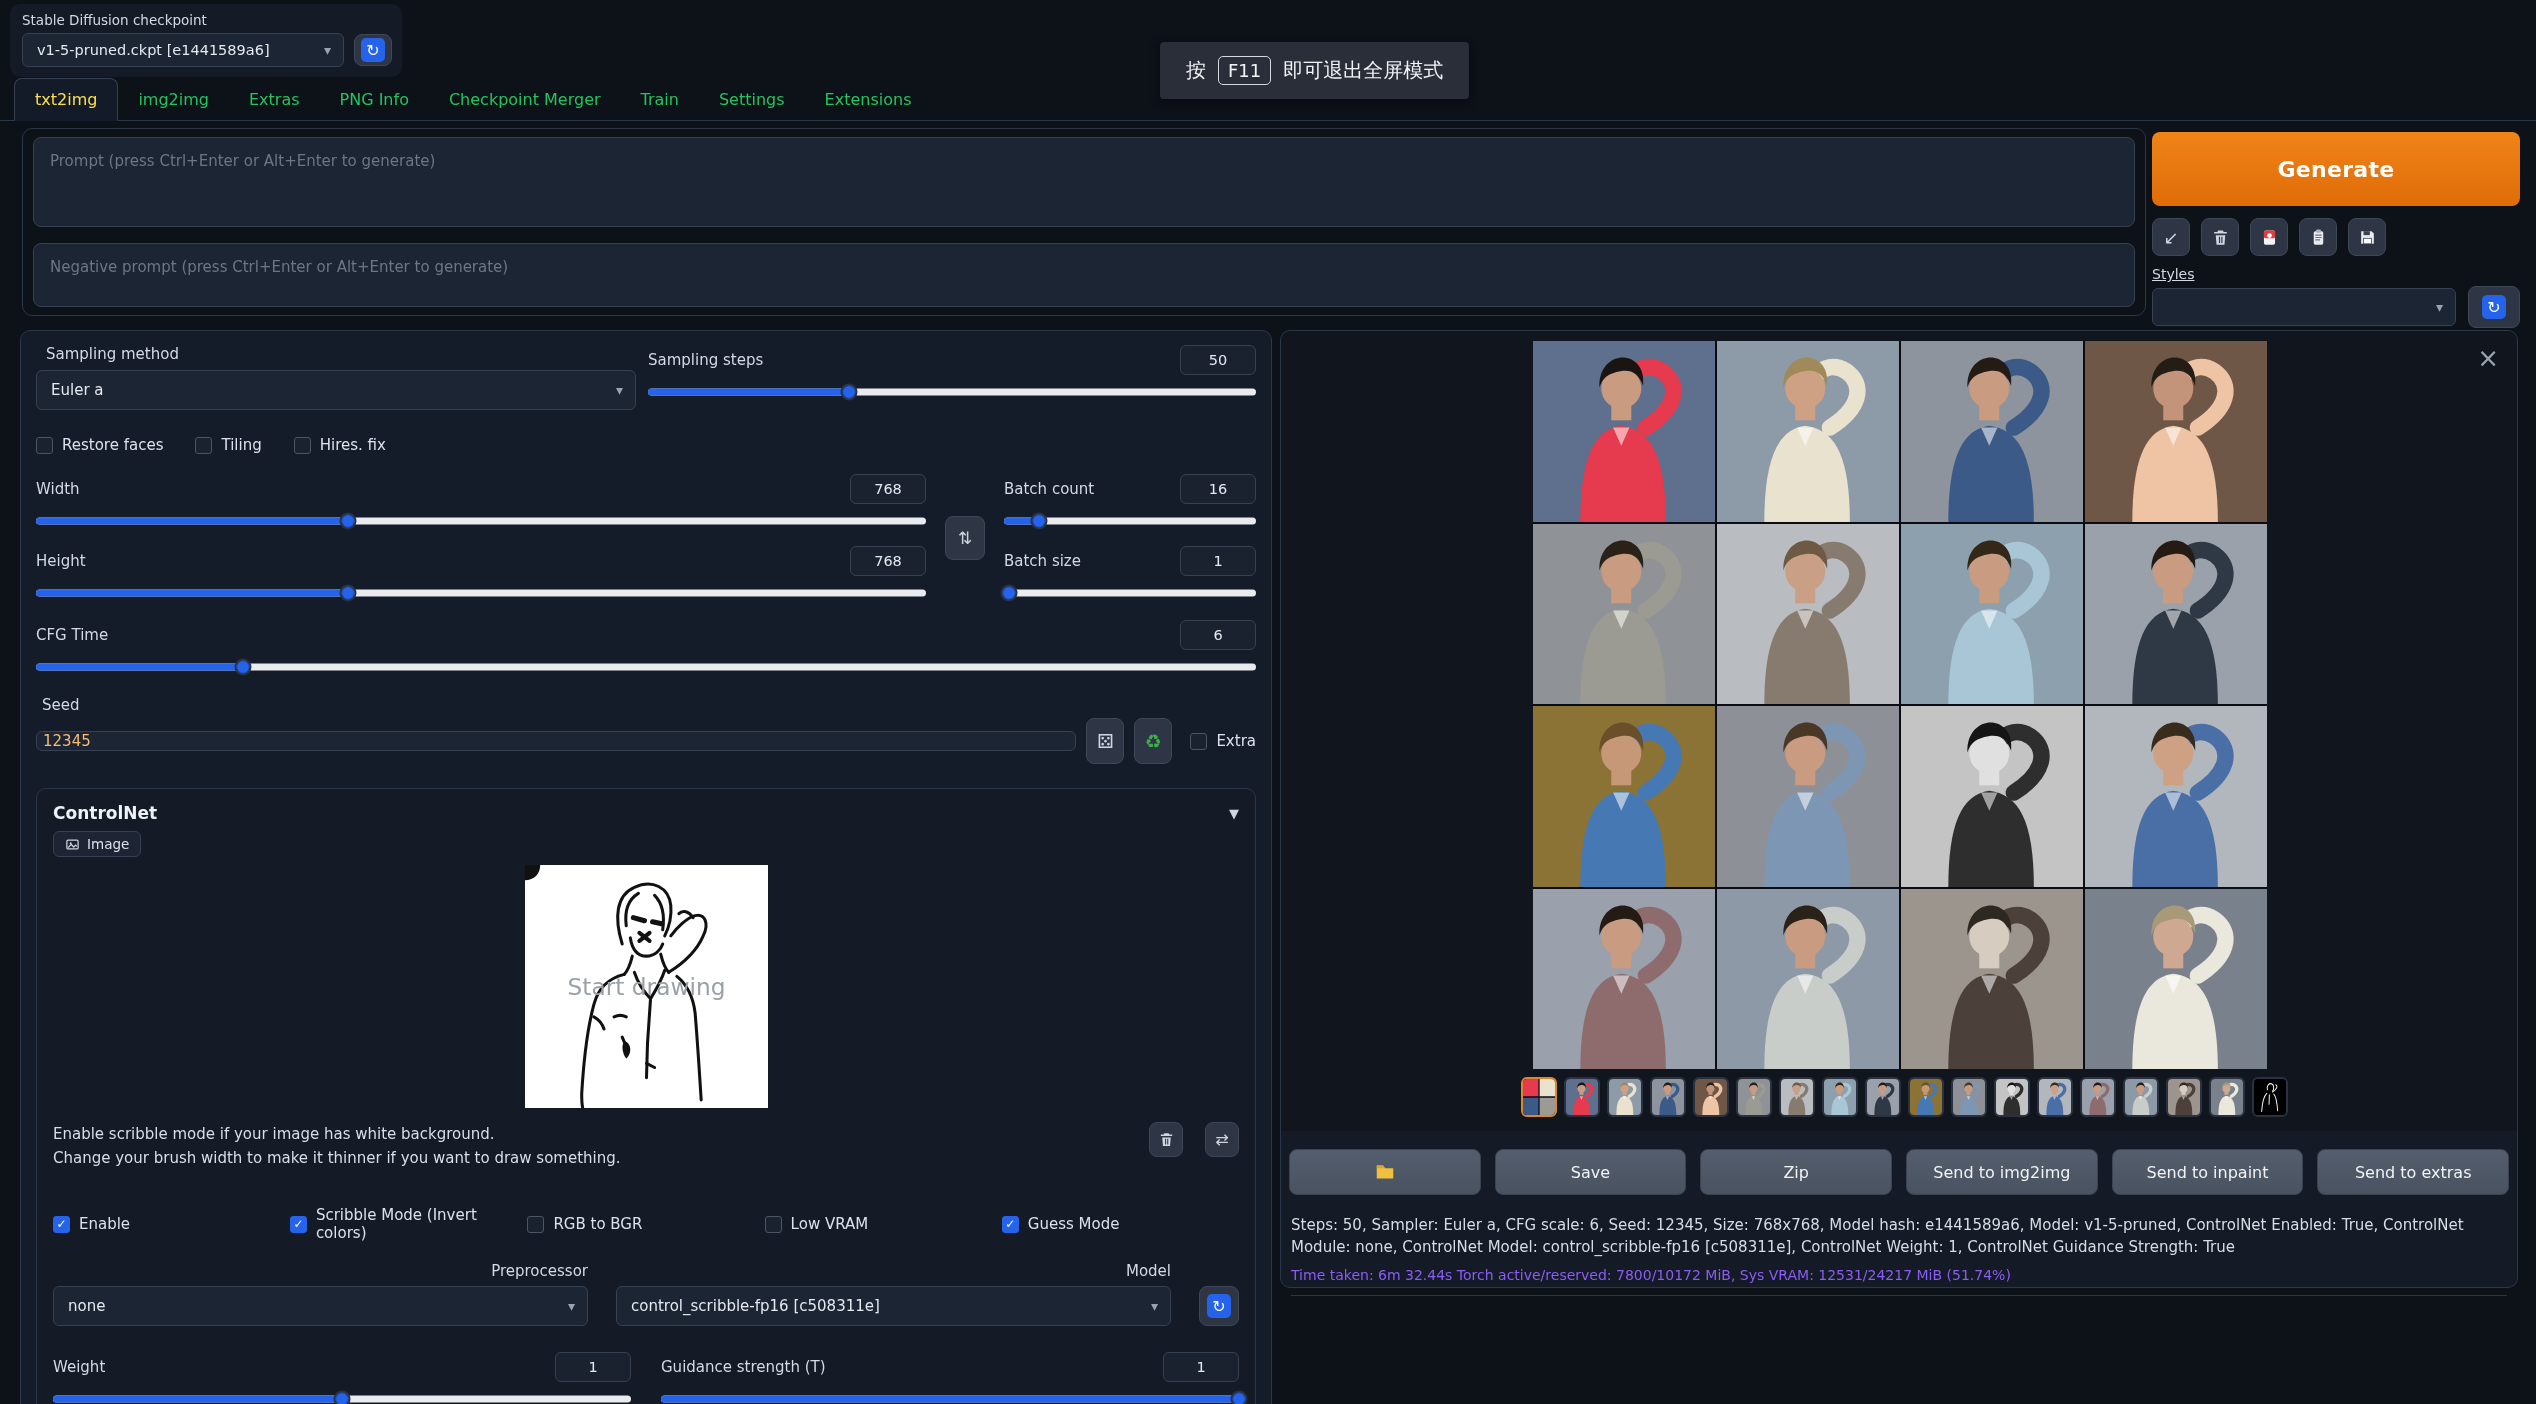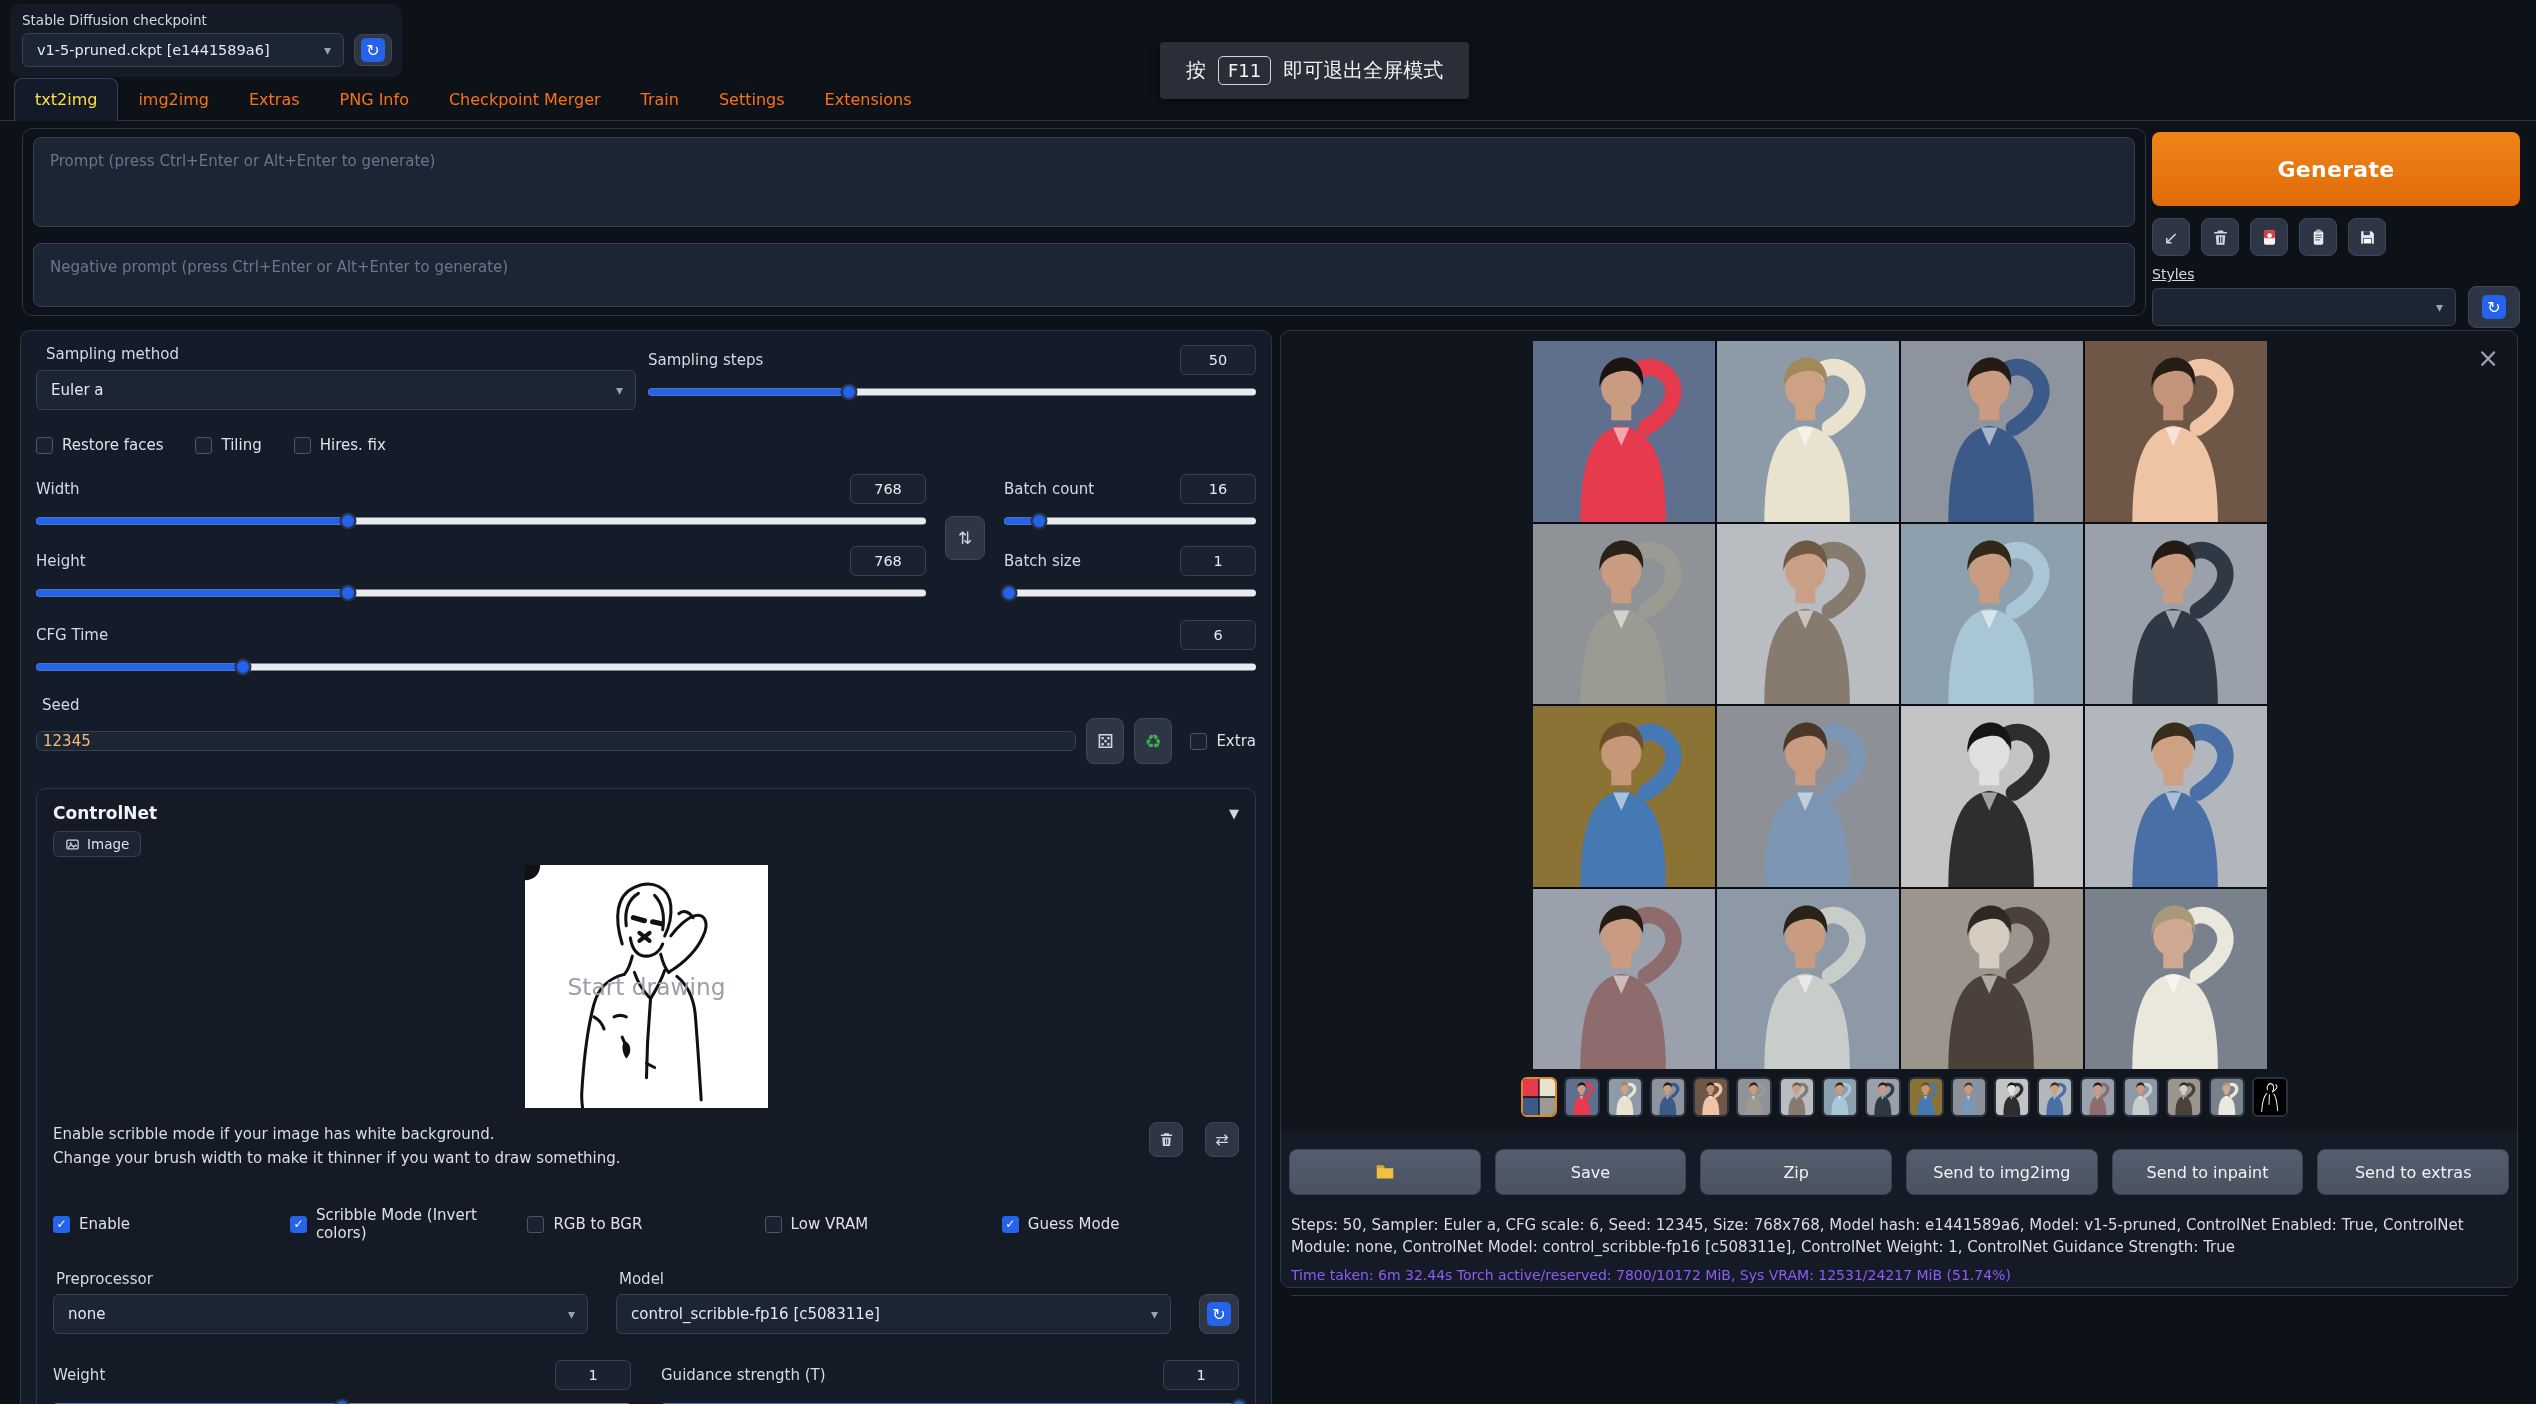--- a/index.html
+++ b/index.html
@@ -50,21 +50,21 @@
   #checkpoint-bar { position:absolute; left:10px; top:4px; width:392px; background:#141a26; border-radius:10px; padding:8px 10px 10px 12px; }
   #checkpoint-bar .lbl { font-size:13.5px; margin-bottom:5px; }
   #checkpoint-row { display:flex; gap:10px; align-items:center; }
   #checkpoint-select { flex:1; height:34px; font-size:14.5px; }
   #checkpoint-refresh { width:38px; height:32px; }
 
   #toast { position:absolute; left:1160px; top:42px; height:57px; background:#2a2e38; border-radius:4px; display:flex; align-items:center; gap:12px; padding:0 26px; font-size:20px; color:#f1f3f6; box-shadow:0 2px 8px rgba(0,0,0,.5); }
   #toast .key { border:1px solid #d3d6db; border-radius:5px; padding:3px 9px; font-size:18px; }
 
   #tabs-row { position:absolute; left:0; top:74px; width:2536px; height:47px; border-bottom:1px solid var(--border2); display:flex; align-items:flex-end; padding-left:14px; }
-  .tab { font-size:16px; color:#f97316; padding:11px 20px; cursor:pointer; }
+  .tab { font-size:16px; color:#22c55e; padding:11px 20px; cursor:pointer; }
   .tab.active { color:#fde047; background:#131a28; border:1px solid var(--border); border-bottom:1px solid #131a28; border-radius:8px 8px 0 0; margin-bottom:-1px; }
 
   
   #prompt-region { position:absolute; left:22px; top:128px; width:2124px; border:1px solid var(--border2); border-radius:10px; padding:8px 10px; }
   #prompt-input { height:90px; }
   #negative-input { height:64px; margin-top:12px; display:block; }
 
   #generate-col { position:absolute; left:2152px; top:132px; width:368px; }
   #generate-btn { width:100%; height:74px; border:none; border-radius:8px; background:linear-gradient(#ef8418,#e06c08); color:#fff; font-size:22px; font-weight:bold; font-family:inherit; cursor:pointer; letter-spacing:.3px; }
   #gen-tools { display:flex; gap:11px; margin-top:12px; }
@@ -98,21 +98,21 @@
   #cn-collapse { margin-left:auto; color:#cfd6e0; font-size:13px; cursor:pointer; }
   #cn-image-chip { display:inline-flex; align-items:center; gap:7px; margin-top:8px; background:#1d2534; border:1px solid var(--border); border-radius:6px; padding:4px 11px; font-size:13.5px; color:#dde2ea; }
   #cn-canvas-wrap { width:243px; height:243px; margin:8px auto 0 auto; position:relative; }
   #cn-canvas-wrap svg { display:block; }
   #cn-notes-row { display:flex; margin-top:14px; align-items:flex-start; }
   #cn-notes p { font-size:15px; color:#d9dee7; line-height:1.6; }
   #cn-note-btns { margin-left:auto; display:flex; gap:22px; }
   #cn-note-btns .toolbtn { width:34px; height:35px; font-size:16px; }
   #cn-checkboxes { display:flex; margin-top:36px; }
   #cn-checkboxes .cb { width:241px; }
-  .grid-prep { display:grid; grid-template-columns:535px 1fr 40px; column-gap:28px; margin-top:28px; align-items:end; }
+  .grid-prep { display:grid; grid-template-columns:535px 1fr 40px; column-gap:28px; margin-top:20px; align-items:end;text-align:right; }
   .grid-prep .lbl { margin-bottom:6px; margin-left:3px; }
   #model-refresh { width:40px; height:40px; }
   .grid-wg { display:grid; grid-template-columns:578px 1fr; column-gap:30px; margin-top:26px; }
 
   
   #right-panel { position:absolute; left:1280px; top:330px; width:1238px; height:958px; border:1px solid var(--border2); border-radius:10px; background:#151b26; }
   #gallery-viewport { position:relative; height:800px; background:#10151e; border-radius:10px 10px 0 0; overflow:hidden; }
   #gallery-close { position:absolute; right:18px; top:14px; font-size:26px; color:#9aa3b2; cursor:pointer; line-height:1; }
   #gallery-grid { position:absolute; left:252px; top:10px; width:734px; height:728px; display:grid; grid-template-columns:repeat(4,1fr); grid-template-rows:repeat(4,1fr); gap:2px; background:#0a0d13; }
   .cell { overflow:hidden; cursor:pointer; }

